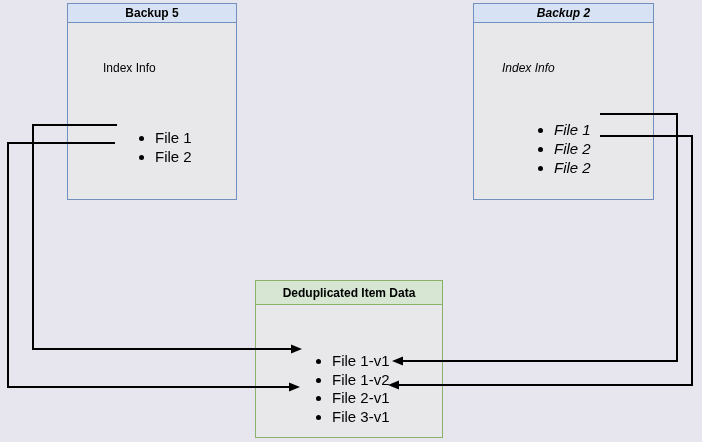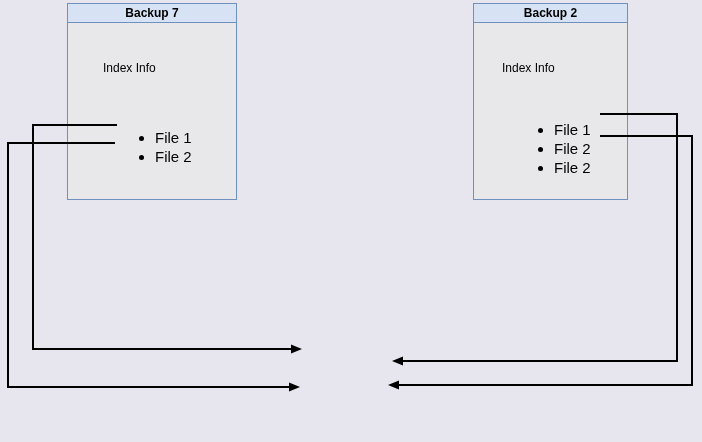--- a/index.html
+++ b/index.html
@@ -50,21 +50,21 @@
     position: absolute;
     margin: 12px;
     padding-left: 20px;
     font-size: 15px;
     list-style-type: disc;
   }
   ul.filelist li { white-space: nowrap; }
   .blue  ul.filelist li { line-height: 19px; }
   .green ul.filelist li { line-height: 18.5px; }
   #backup1 { left: 67px;  top: 3px;   width: 170px; height: 197px; }
-  #backup2 { left: 473px; top: 3px;   width: 155px; height: 197px; }
+  #backup2 { left: 473px; top: 3px;   width: 181px; height: 197px; font-style: italic; }
   #dedup   { left: 255px; top: 280px; width: 188px; height: 158px; }
   #backup1 .index-label { left: 35px; top: 38px; }
   #backup2 .index-label { left: 28px; top: 38px; }
   #backup1 ul.filelist  { left: 55px; top: 93px;  }
   #backup2 ul.filelist  { left: 48px; top: 85px;  }
   #dedup   ul.filelist  { left: 44px; top: 35px;  }
   #arrows {
     position: absolute;
     left: 0; top: 0;
     width: 702px;
@@ -72,21 +72,21 @@
     pointer-events: none;
   }
 </style>
 </head>
 <body>
 
 <div id="canvas">
 
   <div id="backup1" class="node blue">
     <div class="node-header">
-      <span>Backup 7</span>
+      <span>Backup 5</span>
     </div>
     <div class="node-body">
       <div class="index-label">Index Info</div>
       <ul class="filelist">
         <li>File 1</li>
         <li>File 2</li>
       </ul>
     </div>
   </div>
 
@@ -97,20 +97,33 @@
     <div class="node-body">
       <div class="index-label">Index Info</div>
       <ul class="filelist">
         <li>File 1</li>
         <li>File 2</li>
         <li>File 2</li>
       </ul>
     </div>
   </div>
 
+  <div id="dedup" class="node green">
+    <div class="node-header">
+      <span>Deduplicated Item Data</span>
+    </div>
+    <div class="node-body">
+      <ul class="filelist">
+        <li>File 1-v1</li>
+        <li>File 1-v2</li>
+        <li>File 2-v1</li>
+        <li>File 3-v1</li>
+      </ul>
+    </div>
+  </div>
 
   <svg id="arrows" viewBox="0 0 702 442">
       <polyline points="117,125 33,125 33,349 293,349" fill="none" stroke="#000000" stroke-width="2"></polyline>
       <polygon points="302,349 291,353.5 291,344.5" fill="#000000"></polygon>
       <polyline points="115,143 8,143 8,387 291,387" fill="none" stroke="#000000" stroke-width="2"></polyline>
       <polygon points="300,387 289,391.5 289,382.5" fill="#000000"></polygon>
       <polyline points="600,114 677,114 677,361 401,361" fill="none" stroke="#000000" stroke-width="2"></polyline>
       <polygon points="392,361 403,356.5 403,365.5" fill="#000000"></polygon>
       <polyline points="600,136 692,136 692,385 397,385" fill="none" stroke="#000000" stroke-width="2"></polyline>
       <polygon points="388,385 399,380.5 399,389.5" fill="#000000"></polygon>

